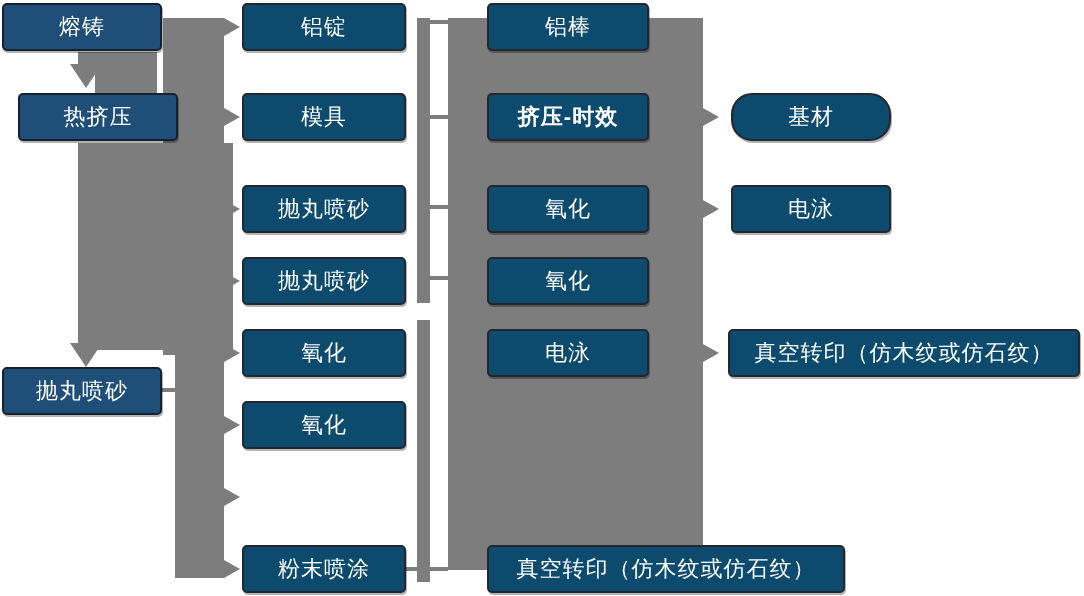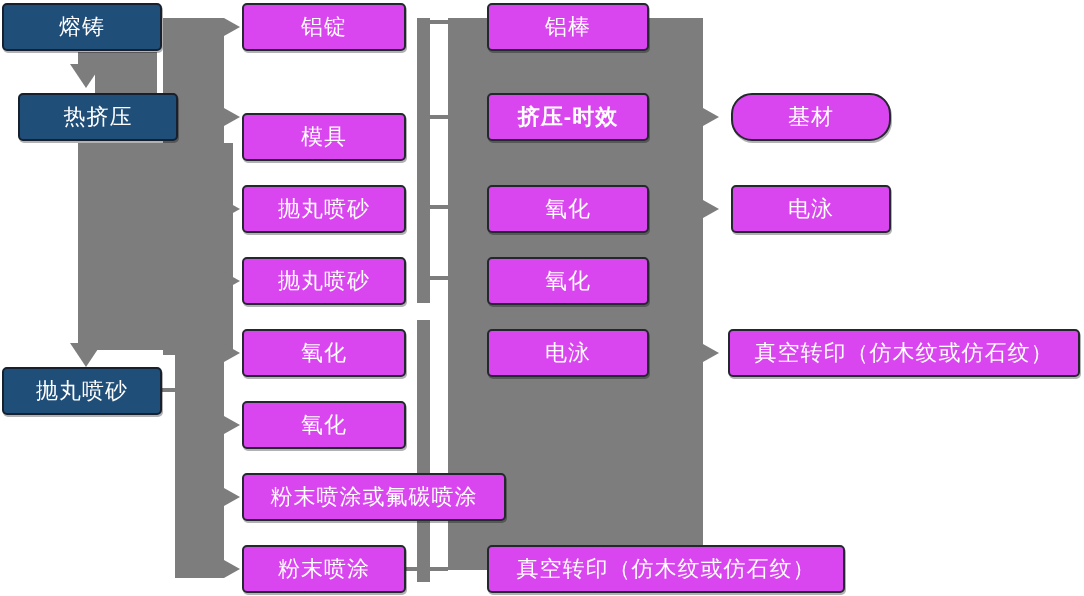--- a/index.html
+++ b/index.html
@@ -18,21 +18,21 @@
     border:2px solid #22c55e;
     border-radius:5px;
     display:flex;align-items:center;justify-content:center;
     color:#ffffff;
     font-size:22px;
     letter-spacing:1px;
     z-index:3;
     box-shadow:1px 2px 0 rgba(0,0,0,0.30);
     white-space:nowrap;
   }
-  .blue{background:#d946ef;border-color:#23272e;}
+  .blue{background:#0c4a6e;border-color:#23272e;}
   .navy{background:#1F4E79;border-color:#16202e;}
   
   .gray{position:absolute;background:#7D7D7D;z-index:1;}
   .tri{position:absolute;width:0;height:0;z-index:1;}
   .tri.right{border-top:9px solid transparent;border-bottom:9px solid transparent;border-left:16px solid #7D7D7D;}
   .tri.down{border-left:16px solid transparent;border-right:16px solid transparent;border-top:24px solid #7D7D7D;}
   .thinline{position:absolute;height:4px;background:#7D7D7D;z-index:1;}
 </style>
 </head>
 <body>
@@ -73,26 +73,25 @@
 
   <div class="tri right" style="left:703px;top:108px;"></div>
   <div class="tri right" style="left:703px;top:200px;"></div>
   <div class="tri right" style="left:703px;top:344px;"></div>
 
   <div class="box navy" style="left:2px;top:3px;width:160px;">熔铸</div>
   <div class="box navy" style="left:18px;top:93px;width:160px;">热挤压</div>
   <div class="box navy" style="left:2px;top:367px;width:160px;">抛丸喷砂</div>
 
   <div class="box blue" style="left:242px;top:3px;width:164px;">铝锭</div>
-  <div class="box blue" style="left:242px;top:93px;width:164px;margin-top:20px;">模具</div>
+  <div class="box blue" style="left:242px;top:93px;width:164px;">模具</div>
   <div class="box blue" style="left:242px;top:185px;width:164px;">抛丸喷砂</div>
   <div class="box blue" style="left:242px;top:257px;width:164px;">抛丸喷砂</div>
   <div class="box blue" style="left:242px;top:329px;width:164px;">氧化</div>
   <div class="box blue" style="left:242px;top:401px;width:164px;">氧化</div>
-  <div class="box blue" style="left:242px;top:473px;width:264px;">粉末喷涂或氟碳喷涂</div>
   <div class="box blue" style="left:242px;top:545px;width:164px;">粉末喷涂</div>
 
   <div class="box blue" style="left:487px;top:3px;width:162px;">铝棒</div>
   <div class="box blue" style="left:487px;top:93px;width:162px;font-weight:bold;">挤压-时效</div>
   <div class="box blue" style="left:487px;top:185px;width:162px;">氧化</div>
   <div class="box blue" style="left:487px;top:257px;width:162px;">氧化</div>
   <div class="box blue" style="left:487px;top:329px;width:162px;">电泳</div>
   <div class="box blue" style="left:487px;top:545px;width:358px;">真空转印（仿木纹或仿石纹）</div>
 
   <div class="box blue" style="left:731px;top:93px;width:160px;border-radius:21px;">基材</div>

